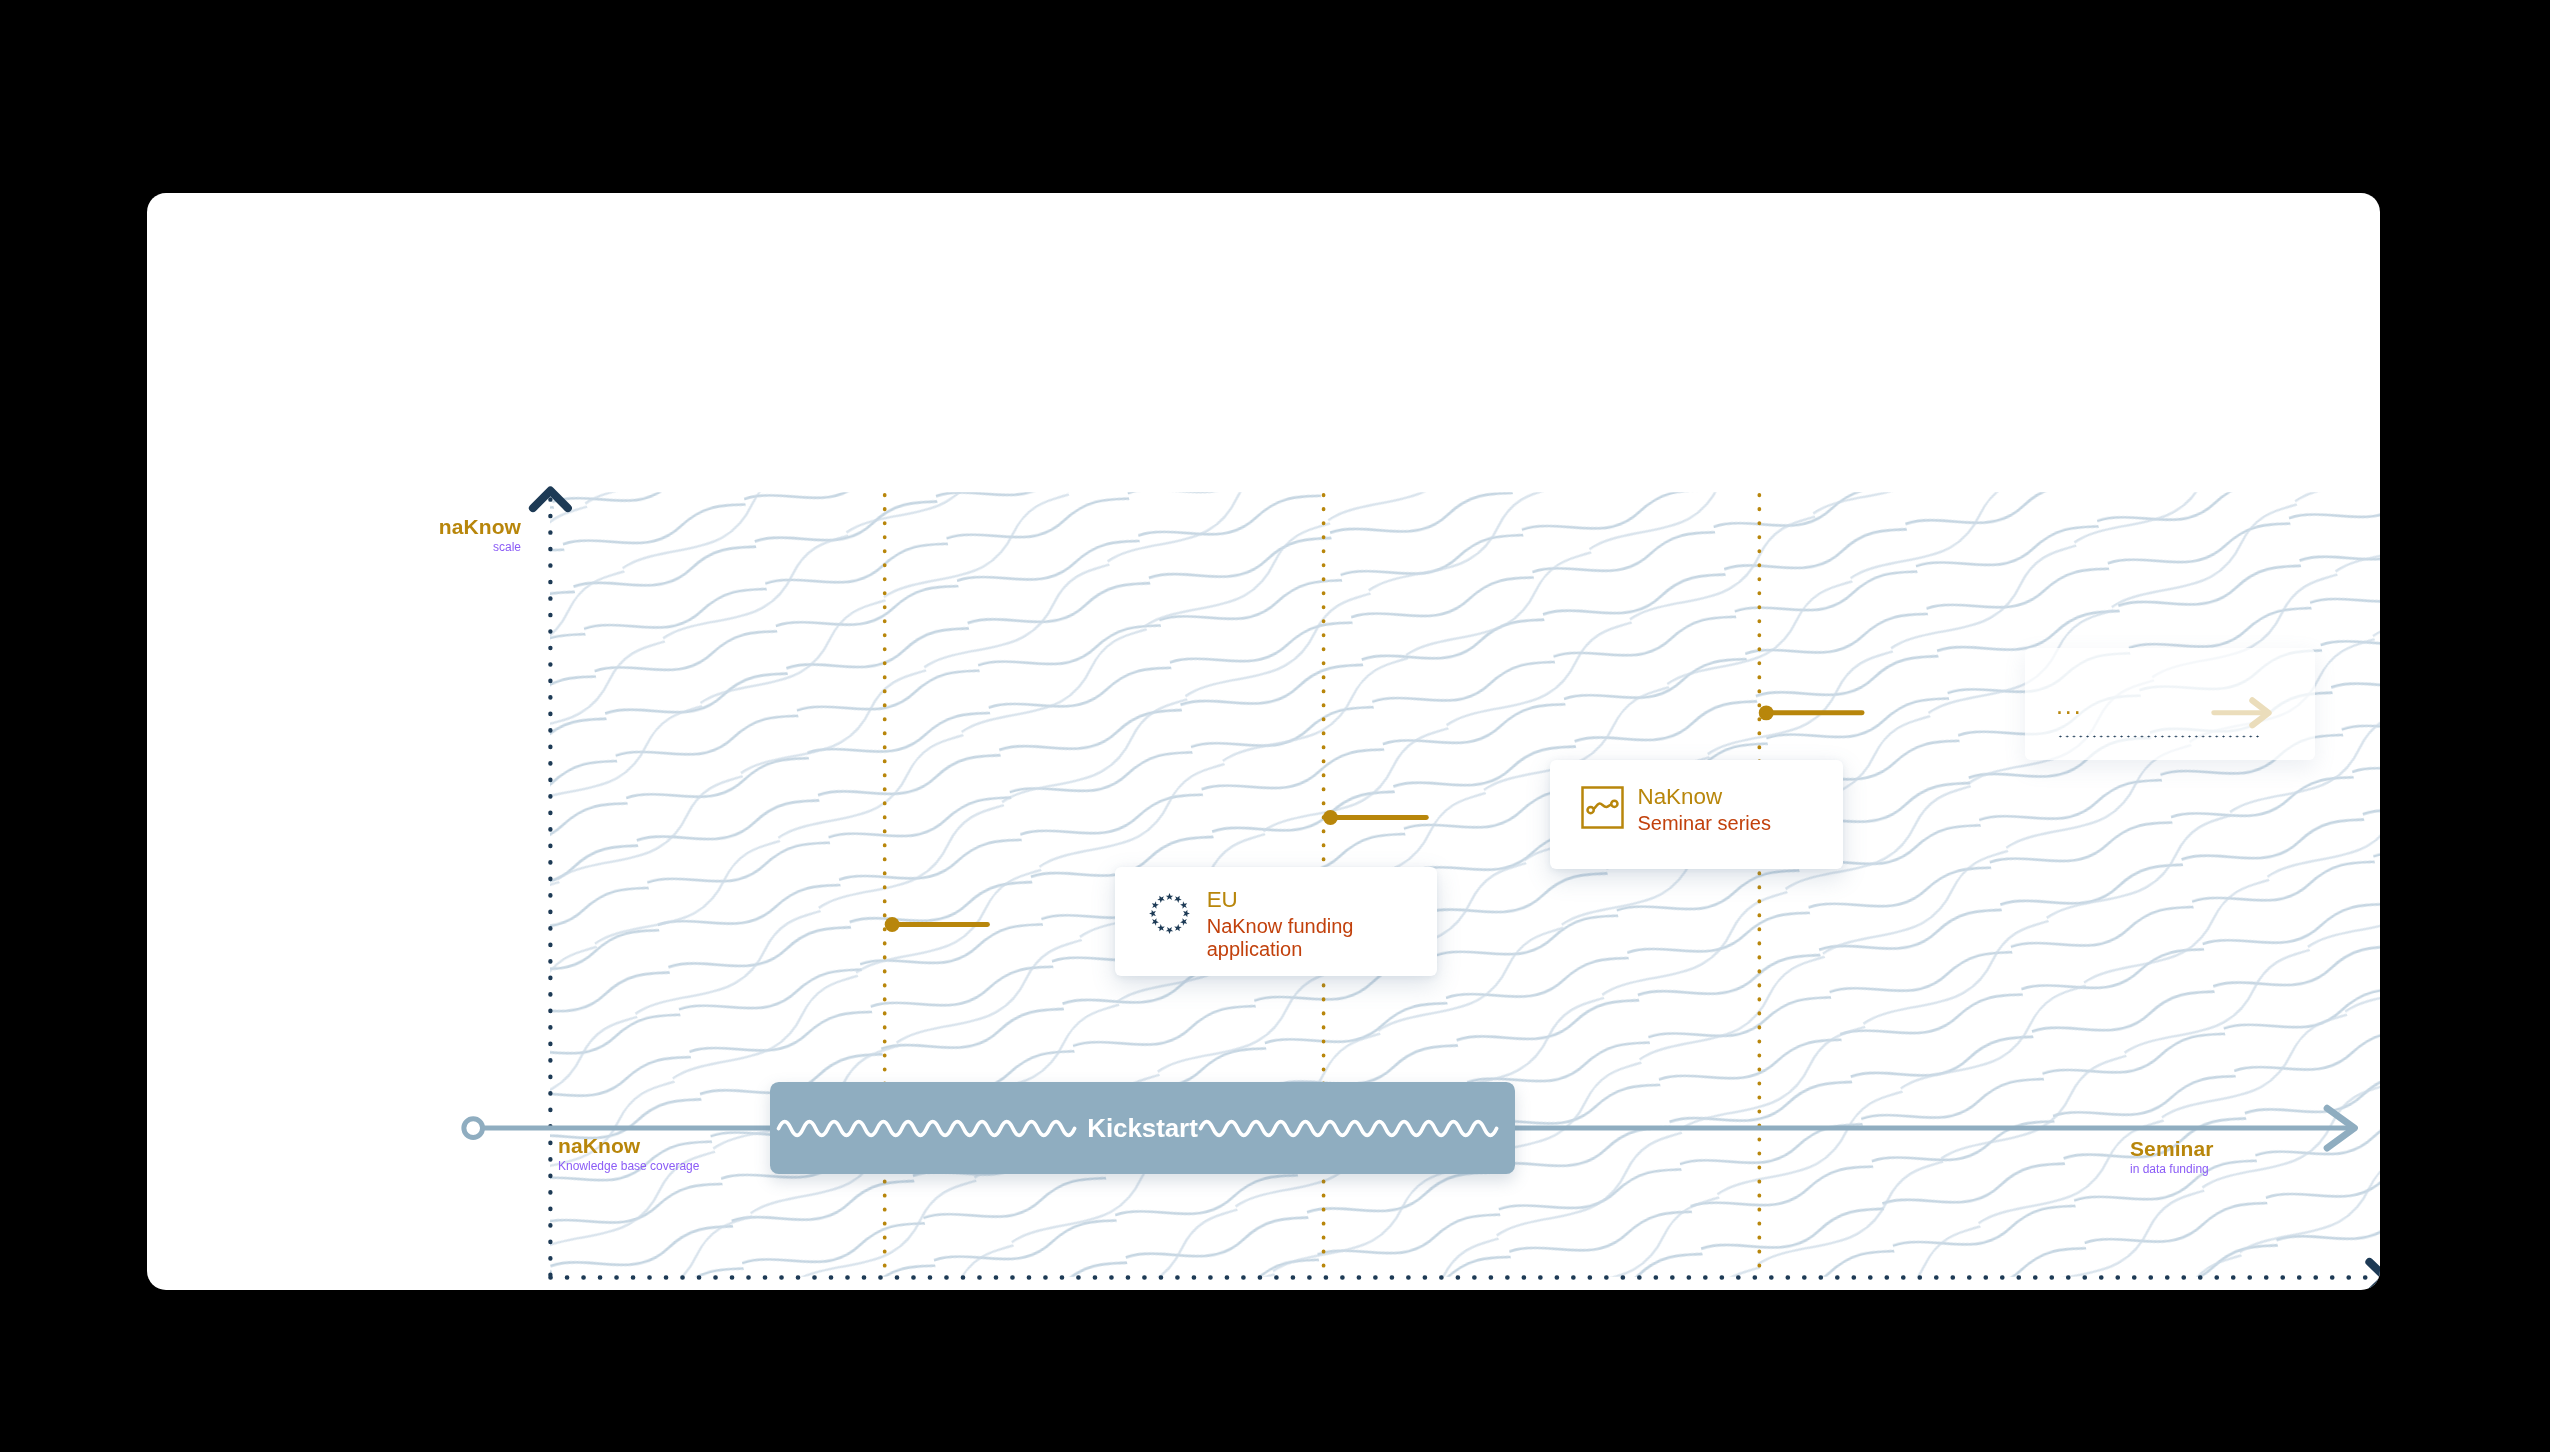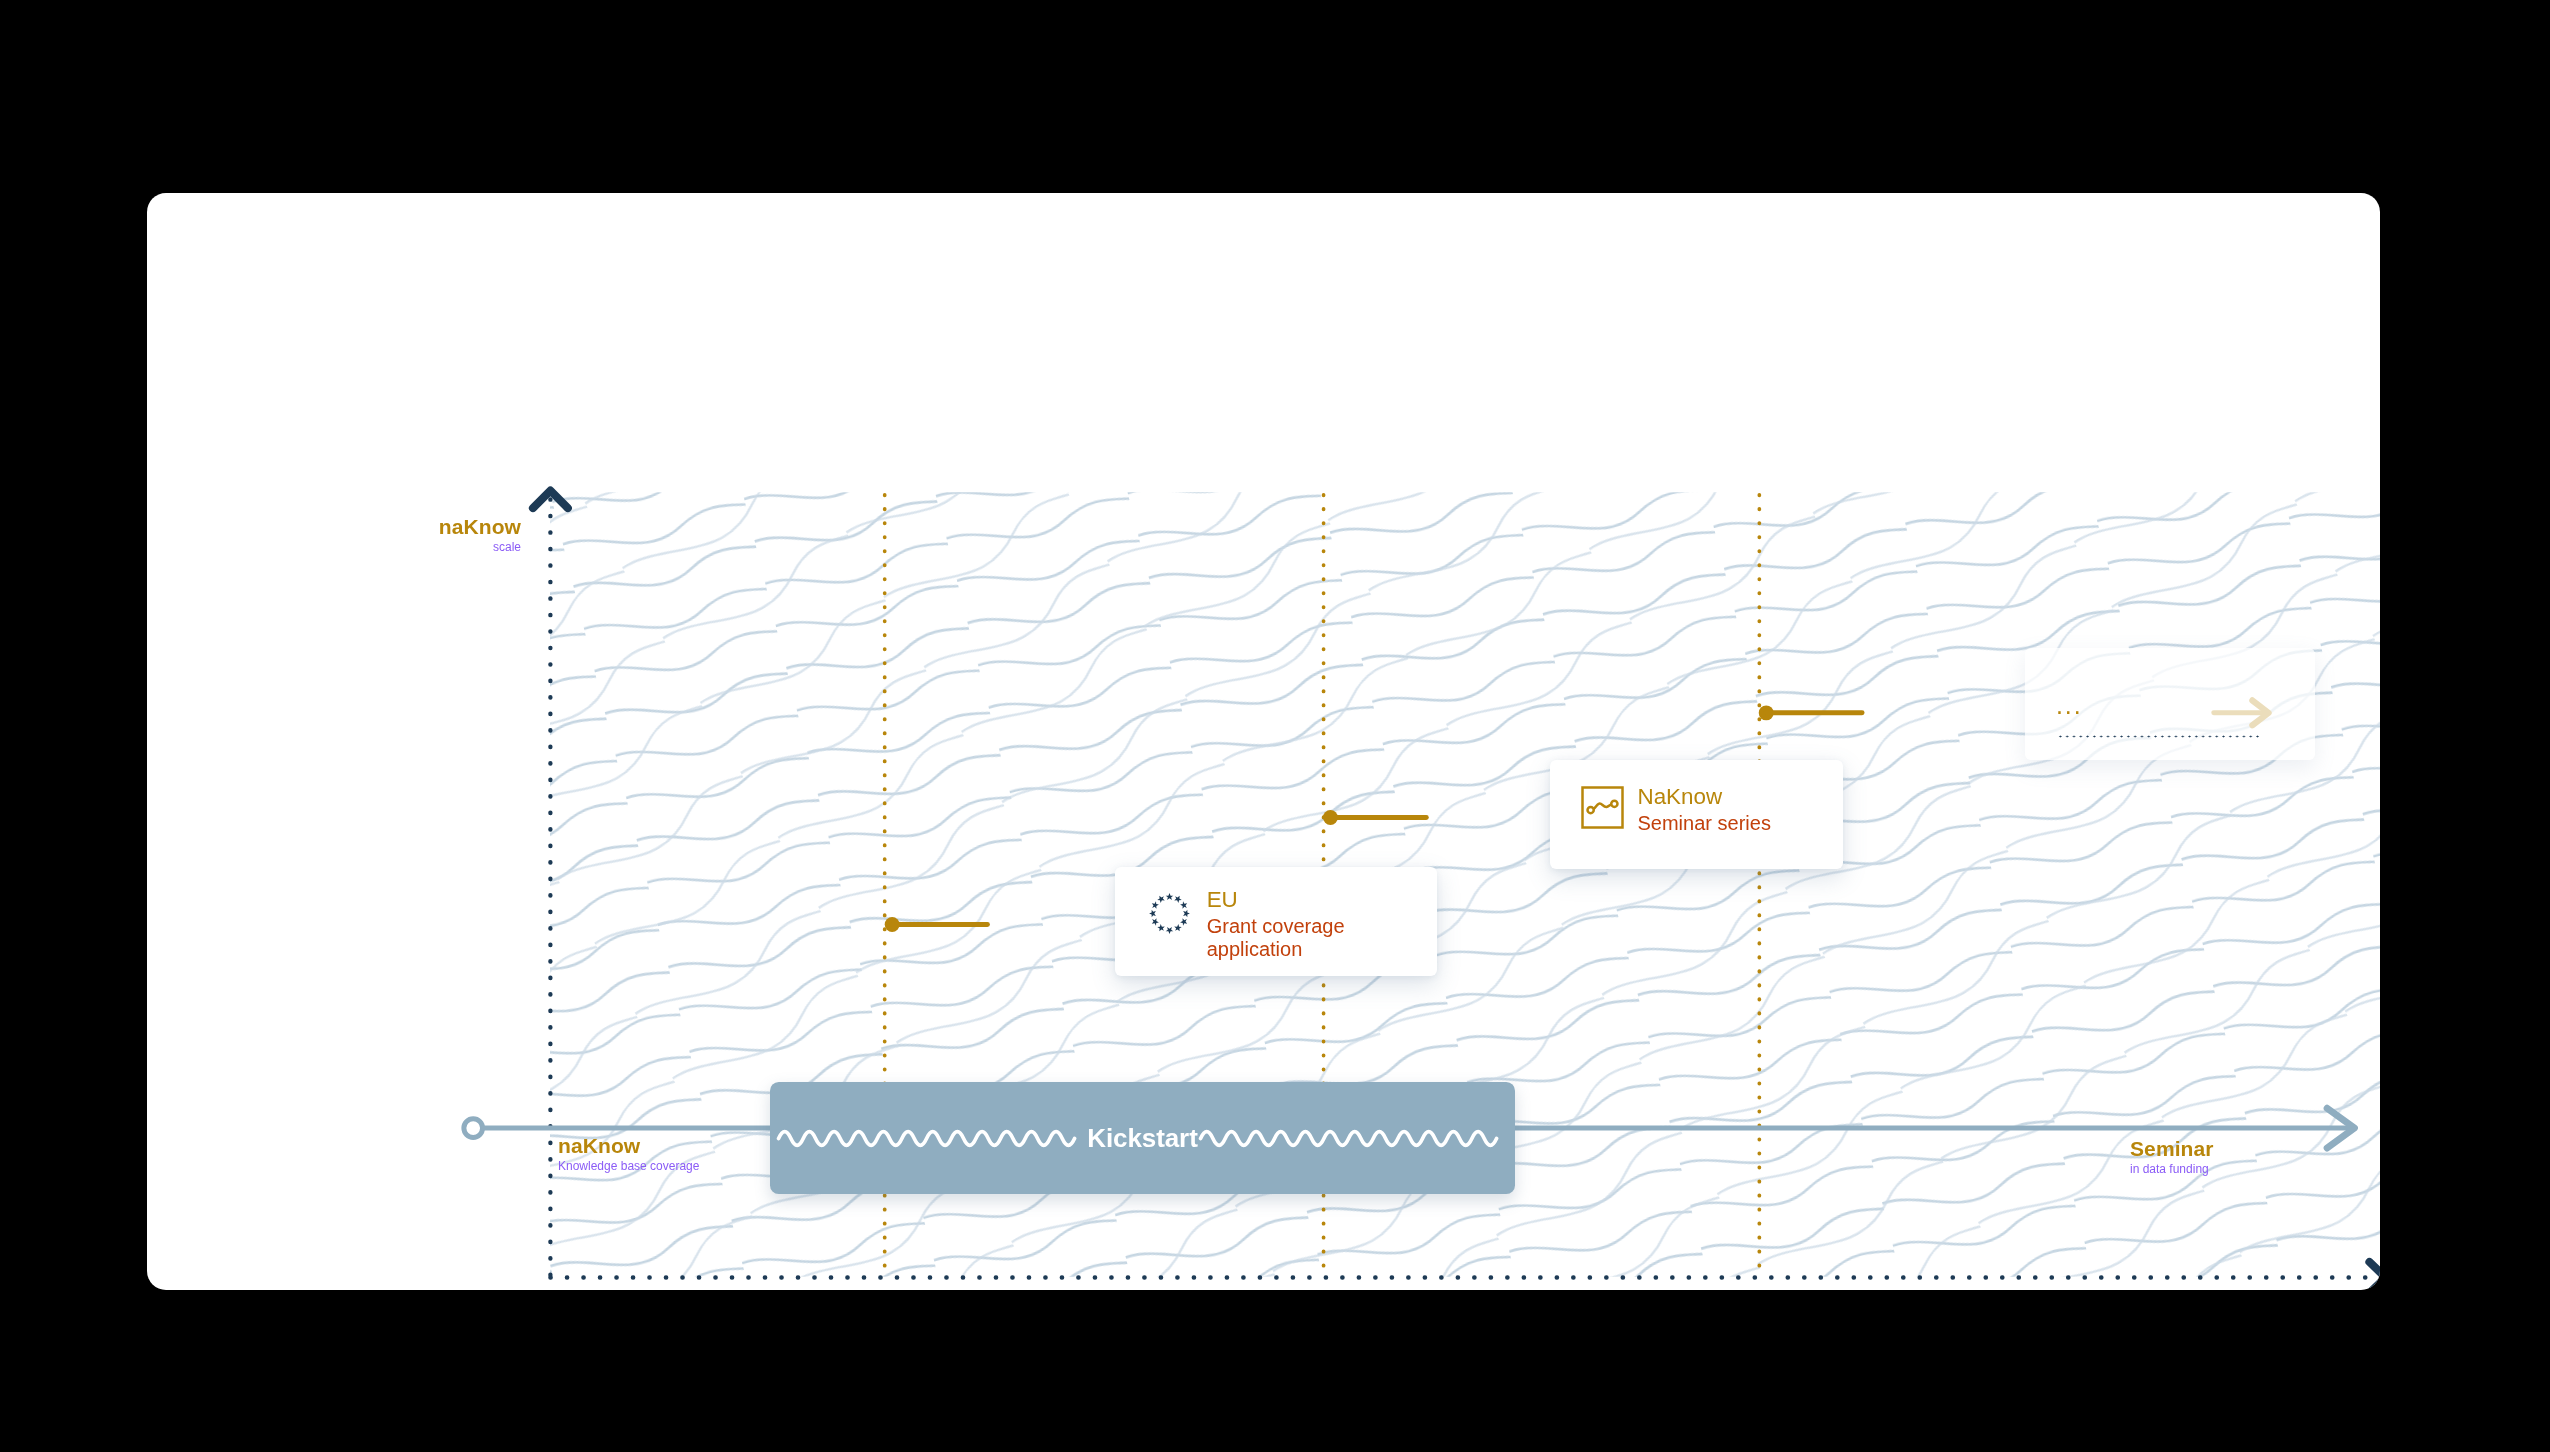--- a/index.html
+++ b/index.html
@@ -70,21 +70,21 @@
   }
   #xlabel-left  { left: 411px;  top: 940px; }
   #xlabel-right { left: 1983px; top: 943px; }
 
   
   #kickstart {
     position: absolute;
     left: 623px;
     top: 889px;
     width: 745px;
-    height: 112px;
+    height: 92px;
     background: #8fadc0;
     border-radius: 8.7px;
     box-shadow: 0 6.2px 16px rgba(80,110,135,.22);
     display: flex;
     align-items: center;
     justify-content: center;
     overflow: hidden;
   }
   #kickstart .wave-run { display: block; flex: 0 0 auto; }
   #kickstart .ks-text {
@@ -297,21 +297,21 @@
               <polygon points="0,-6 1.76,-1.85 6.2,-1.85 2.66,0.7 3.9,5 0,2.4 -3.9,5 -2.66,0.7 -6.2,-1.85 -1.76,-1.85"></polygon>
             </g>
           <g transform="rotate(330) translate(0,-27)">
               <polygon points="0,-6 1.76,-1.85 6.2,-1.85 2.66,0.7 3.9,5 0,2.4 -3.9,5 -2.66,0.7 -6.2,-1.85 -1.76,-1.85"></polygon>
             </g>
         </g>
       </g>
     </svg>
     <span class="card-text">
       <span class="card-title">EU</span>
-      <span class="card-sub">Grant coverage</span>
+      <span class="card-sub">NaKnow funding</span>
       <span class="card-sub">application</span>
     </span>
   </div>
 
   <div id="card-naknow" class="card">
     <svg class="card-icon" width="45" height="45" viewBox="0 0 72 72" xmlns="http://www.w3.org/2000/svg">
       <rect x="4" y="4" width="64" height="64" fill="none" stroke="#b8860b" stroke-width="4"></rect>
       <path d="M18,40 C 26,40 27,24 36,32 C 45,40 46,30 54,30" fill="none" stroke="#b8860b" stroke-width="4" stroke-linecap="round"></path>
       <circle cx="17" cy="40" r="5" fill="#ffffff" stroke="#b8860b" stroke-width="4"></circle>
       <circle cx="55" cy="30" r="5" fill="#ffffff" stroke="#b8860b" stroke-width="4"></circle>

